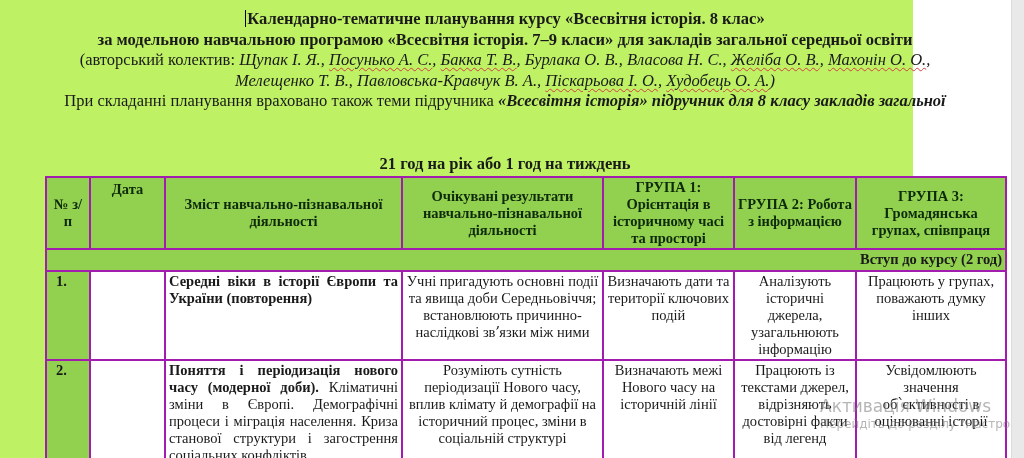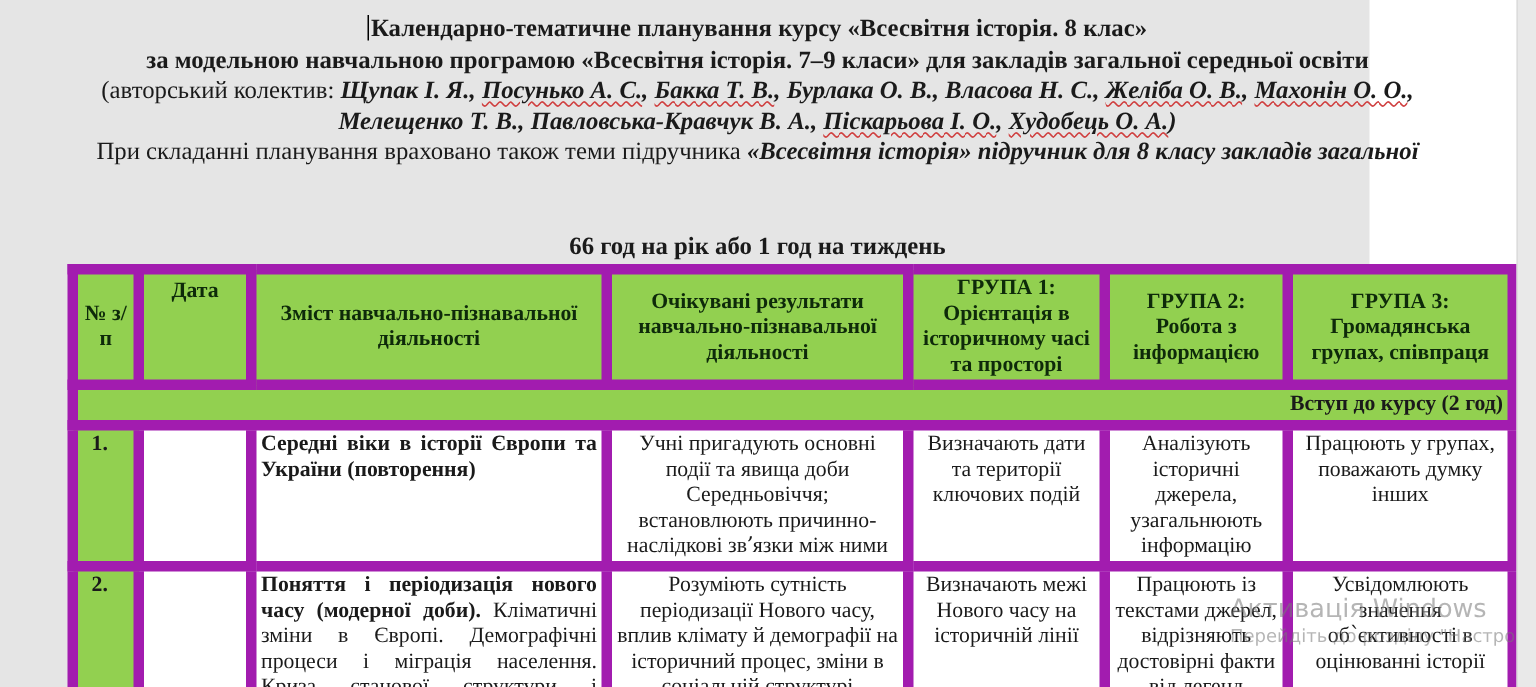--- a/index.html
+++ b/index.html
@@ -10,41 +10,41 @@
     overflow: hidden;
     background: #ffffff;
     font-family: "Liberation Serif", "DejaVu Serif", serif;
     color: #1a1a1a;
   }
   .page {
     position: absolute;
     left: 0; top: 0;
     width: 913px;
     height: 458px;
-    background: #e5e5e5;
+    background: #bef264;
   }
   .scrollbar {
     position: absolute;
     right: 0; top: 0;
     width: 12px;
     height: 458px;
     background: #e9e9e9;
     border-left: 1px solid #dcdcdc;
   }
   .header-block {
     position: absolute;
     left: 0; top: 9px;
     width: 1010px;
     text-align: center;
     font-size: 16.5px;
     line-height: 20.5px;
   }
   .header-block .line { display: block; white-space: nowrap; }
   .bold { font-weight: bold; }
-  .ital { font-style: italic; font-weight: bold; }
+  .ital { font-style: italic; }
   .spell {
     text-decoration: underline wavy #d04040;
     text-decoration-thickness: 1px;
     text-underline-offset: 2px;
   }
   .caret {
     display: inline-block;
     width: 1px;
     height: 17px;
     background: #000;
@@ -63,21 +63,21 @@
     position: absolute;
     left: 45px;
     top: 176px;
     border-collapse: collapse;
     table-layout: fixed;
     width: 960px;
     font-size: 14.5px;
     line-height: 17px;
   }
   table.plan td, table.plan th {
-    border: 7px solid #a21caf;
+    border: 2px solid #a21caf;
     padding: 1px 3px;
     vertical-align: top;
   }
   table.plan thead th {
     background: #92d050;
     font-weight: bold;
     color: #0e2a0a;
     text-align: center;
     vertical-align: middle;
     height: 66px;
@@ -119,21 +119,21 @@
 <div class="page">
 
   <div class="header-block">
     <span class="line bold"><span class="caret"></span><span>Календарно-тематичне планування курсу «Всесвітня історія. 8 клас»</span></span>
     <span class="line bold">за модельною навчальною програмою «Всесвітня історія. 7–9 класи» для закладів загальної середньої освіти</span>
     <span class="line"><span>(авторський колектив: </span><span class="ital">Щупак І. Я.</span><span class="ital">, </span><span class="ital spell">Посунько А. С.</span><span class="ital">, </span><span class="ital spell">Бакка Т. В.</span><span class="ital">, </span><span class="ital">Бурлака О. В.</span><span class="ital">, </span><span class="ital">Власова Н. С.</span><span class="ital">, </span><span class="ital spell">Желіба О. В.</span><span class="ital">, </span><span class="ital spell">Махонін О. О.</span><span class="ital">,</span></span>
     <span class="line"><span class="ital">Мелещенко Т. В.</span><span class="ital">, </span><span class="ital">Павловська-Кравчук В. А.</span><span class="ital">, </span><span class="ital spell">Піскарьова І. О.</span><span class="ital">, </span><span class="ital spell">Худобець О. А.</span><span class="ital">)</span></span>
     <span class="line"><span>При складанні планування враховано також теми підручника </span><span class="ital bold">«Всесвітня історія» підручник для 8 класу закладів загальної</span></span>
   </div>
 
-  <div class="hours-line">66 год на рік або 1 год на тиждень</div>
+  <div class="hours-line">21 год на рік або 1 год на тиждень</div>
 
   <table class="plan">
     <colgroup>
       <col style="width:44px">
       <col style="width:75px">
       <col style="width:237px">
       <col style="width:201px">
       <col style="width:131px">
       <col style="width:122px">
       <col style="width:150px">

